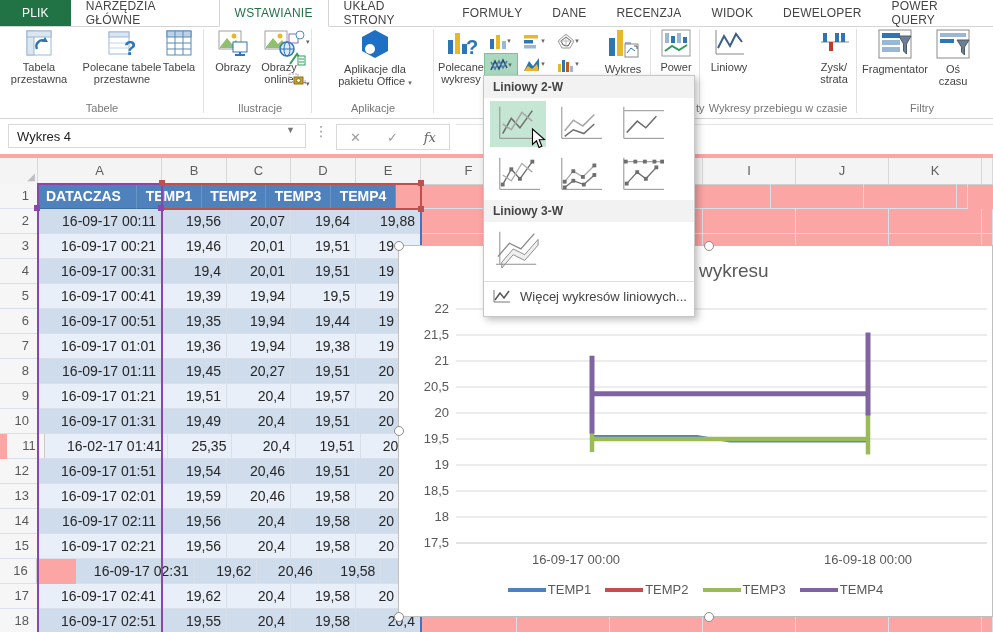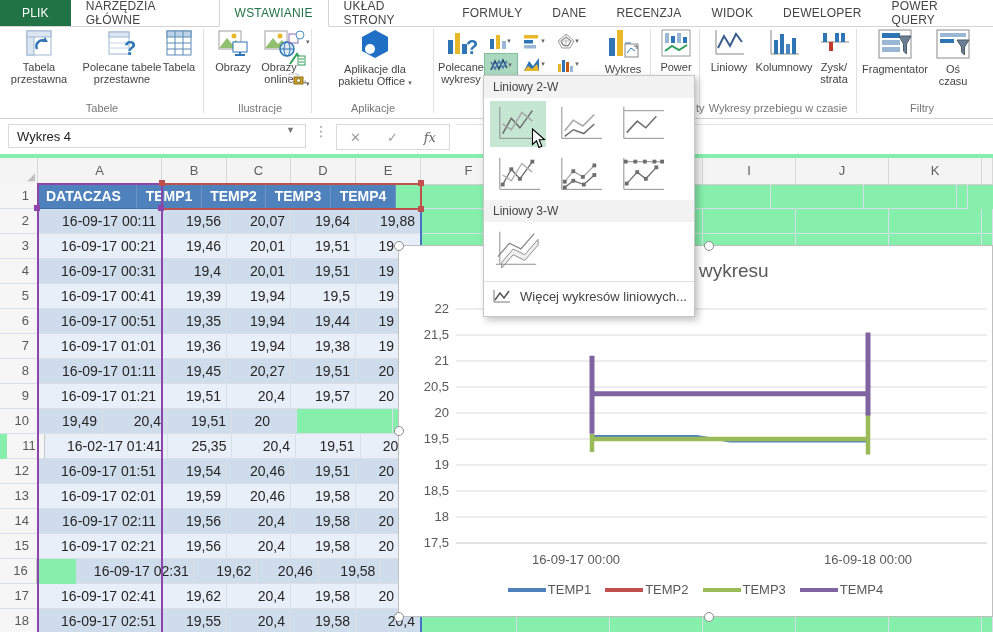--- a/index.html
+++ b/index.html
@@ -1,16 +1,16 @@
 <!DOCTYPE html>
 <html><head>
 <meta charset="utf-8">
 <style>
   html,body{margin:0;padding:0;background:#fff;font-family:"Liberation Sans",sans-serif;}
-  #app{position:relative;width:993px;height:632px;overflow:hidden;background:#86efac;-webkit-font-smoothing:antialiased;}
+  #app{position:relative;width:993px;height:632px;overflow:hidden;background:#fca5a5;-webkit-font-smoothing:antialiased;}
   
   #tabbar{position:absolute;left:0;top:0;width:993px;height:26px;display:flex;align-items:stretch;border-bottom:1px solid #d4d4d4;background:#fff;z-index:3;}
   .tab{padding:0 15px;display:flex;align-items:center;font-size:12px;color:#444;letter-spacing:.2px;cursor:default;}
   .tab.file{background:#217346;color:#fff;padding:0 22px;}
   .tab.active{background:#fff;color:#217346;border-left:1px solid #d4d4d4;border-right:1px solid #d4d4d4;margin-bottom:-1px;border-bottom:1px solid #fff;}
   
   #ribbon{position:absolute;left:0;top:26px;width:993px;height:92px;background:#fff;border-bottom:1px solid #d2d2d2;z-index:2;}
   .rsep{position:absolute;top:3px;height:84px;width:1px;background:#e2e2e2;}
   .glabel{position:absolute;top:76px;font-size:11px;color:#777;width:200px;text-align:center;}
   .bigbtn{position:absolute;top:2px;text-align:center;font-size:11px;color:#444;line-height:12px;cursor:default;}
@@ -49,21 +49,21 @@
   
   #chartbox{position:absolute;left:398px;top:245px;width:595px;height:372px;background:#fff;border:1px solid #bfbfbf;box-sizing:border-box;z-index:10;}
   #charttitle{position:absolute;left:300px;top:14px;font-size:19px;color:#595959;}
   .xtick{position:absolute;top:306px;width:140px;margin-left:-70px;text-align:center;font-size:13px;color:#595959;}
   #legend{position:absolute;left:0;top:336px;width:100%;display:flex;justify-content:center;gap:14px;align-items:center;}
   .litem{display:flex;align-items:center;gap:2px;font-size:13px;color:#595959;}
   .lsw{display:inline-block;width:38px;height:4px;}
   .handle{position:absolute;width:8px;height:8px;border-radius:50%;background:#fff;border:1px solid #8c8c8c;z-index:11;}
   
   #dropdown{position:absolute;left:483px;top:75px;width:212px;height:242px;background:#fff;border:1px solid #c6c6c6;box-shadow:3px 3px 7px rgba(0,0,0,.25);z-index:20;box-sizing:border-box;overflow:hidden;}
-  .dd-h{height:22px;background:#f2f2f2;font-size:12px;font-weight:normal;color:#444;line-height:22px;padding-left:9px;}
+  .dd-h{height:22px;background:#f2f2f2;font-size:12px;font-weight:bold;color:#444;line-height:22px;padding-left:9px;}
   .dd-row{display:flex;padding:2px 0 1px 5px;}
   .thumb{width:56px;height:46px;margin:1px 5px 1px 1px;display:flex;align-items:center;justify-content:center;}
   .thumb.sel{background:#c5e6d2;}
   #dd-more{margin-top:8px;border-top:1px solid #e0e0e0;height:29px;display:flex;align-items:center;gap:8px;padding-left:8px;font-size:13px;color:#444;}
   
   #cursor{position:absolute;left:531px;top:128px;z-index:30;}
 </style>
 </head>
 <body>
 
@@ -263,31 +263,20 @@
     <div class="glabel" style="left:652px;width:90px;text-align:left;padding-left:44px">ty</div>
 
     <div class="bigbtn" style="left:704px;width:50px">
       <svg width="34" height="30" viewBox="0 0 34 30">
           <line x1="4" y1="2" x2="4" y2="26" stroke="#888"></line>
           <line x1="4" y1="26" x2="32" y2="26" stroke="#888"></line>
           <polyline points="6,20 12,8 18,18 24,6 30,14" fill="none" stroke="#3b5e8c" stroke-width="2"></polyline>
         </svg>
       <span>Liniowy</span>
     </div>
-    <div class="bigbtn" style="left:754px;width:60px">
-      <svg width="34" height="30" viewBox="0 0 34 30">
-          <line x1="4" y1="2" x2="4" y2="26" stroke="#888"></line>
-          <line x1="4" y1="26" x2="32" y2="26" stroke="#888"></line>
-          <rect x="7" y="12" width="4" height="14" fill="#2e75b5"></rect>
-          <rect x="13" y="6" width="4" height="20" fill="#2e75b5"></rect>
-          <rect x="19" y="16" width="4" height="10" fill="#4a86c0"></rect>
-          <rect x="25" y="10" width="4" height="16" fill="#2e75b5"></rect>
-        </svg>
-      <span>Kolumnowy</span>
-    </div>
     <div class="bigbtn" style="left:814px;width:40px">
       <svg width="34" height="30" viewBox="0 0 34 30">
           <line x1="4" y1="14" x2="32" y2="14" stroke="#888"></line>
           <rect x="6" y="5" width="4" height="9" fill="#2e75b5"></rect>
           <rect x="12" y="14" width="4" height="9" fill="#c0392b"></rect>
           <rect x="18" y="5" width="4" height="9" fill="#2e75b5"></rect>
           <rect x="24" y="5" width="4" height="9" fill="#2e75b5"></rect>
         </svg>
       <span>Zysk/</span><br>
       <span>strata</span>
@@ -477,20 +466,21 @@
         <div class="c" style="width: 96px;"></div>
         <div class="c" style="width: 93px;"></div>
         <div class="c" style="width: 93px;"></div>
         <div class="c" style="width: 93px;"></div>
         <div class="c" style="width: 93px;"></div>
         <div class="c" style="width: 93px;"></div>
         <div class="c" style="width: 11px;"></div>
       </div>
       <div class="row">
         <div class="c gut" style="width: 38px;">10</div>
+        <div class="c num band-d" style="width: 124px;">16-09-17 01:31</div>
         <div class="c num band-d" style="width: 65px;">19,49</div>
         <div class="c num band-d" style="width: 64px;">20,4</div>
         <div class="c num band-d" style="width: 65px;">19,51</div>
         <div class="c num band-d cut" style="width: 65px;">20</div>
         <div class="c" style="width: 96px;"></div>
         <div class="c" style="width: 93px;"></div>
         <div class="c" style="width: 93px;"></div>
         <div class="c" style="width: 93px;"></div>
         <div class="c" style="width: 93px;"></div>
         <div class="c" style="width: 93px;"></div>

